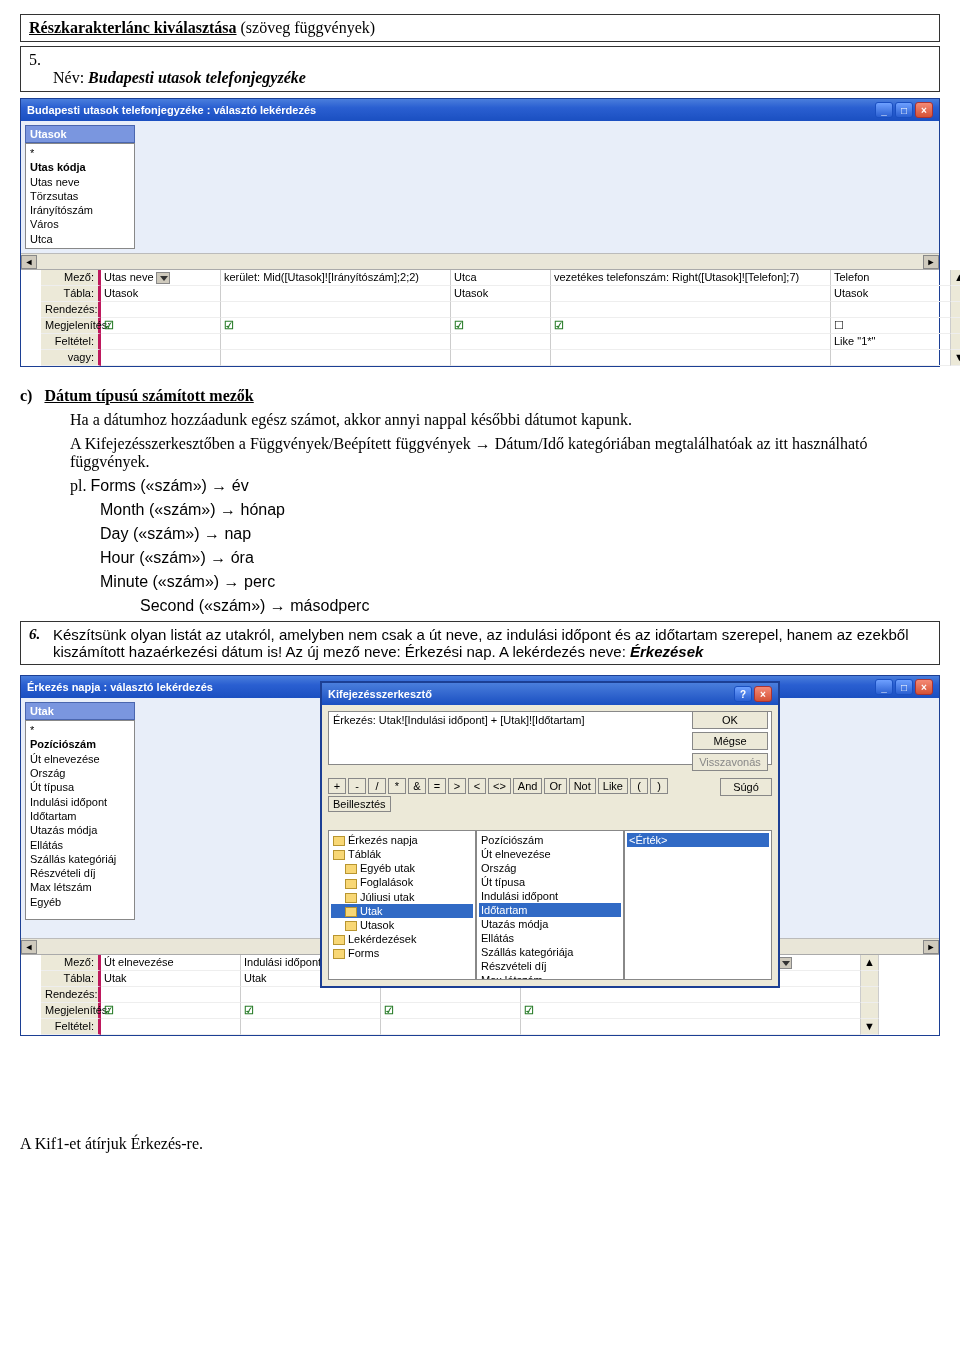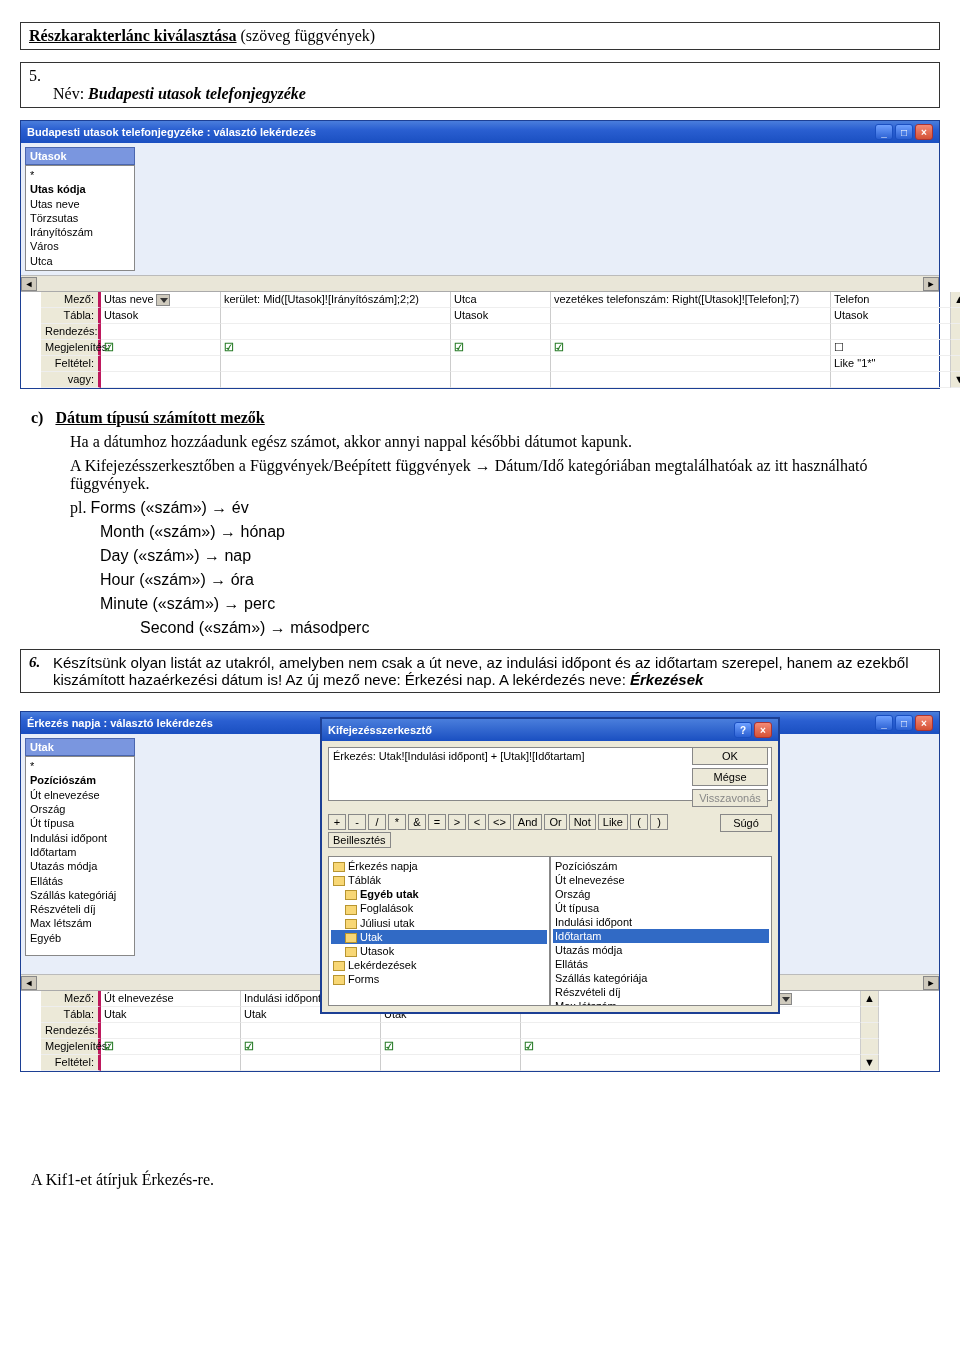--- a/index.html
+++ b/index.html
@@ -10,21 +10,21 @@
     padding: 10px 20px;
     background: #fff;
     width: 960px;
   }
   .underline { text-decoration: underline; }
   .italic { font-style: italic; }
   .bold { font-weight: bold; }
   .box {
     border: 1px solid #333;
     padding: 4px 8px;
-    margin: 12px 0;
+    margin: 4px 0;
   }
   .task-row { display: flex; }
   .task-num { width: 24px; flex-shrink: 0; }
   .task-txt { flex: 1; }
   .indent1 { margin-left: 50px; }
   .indent2 { margin-left: 80px; }
   .sans { font-family: Arial, sans-serif; font-size: 15px; }
 
   
   .win {
@@ -178,21 +178,21 @@
     border: 1px solid #888;
     background: #ece9d8;
     padding: 1px 4px;
     font-size: 11px;
     min-width: 18px;
     text-align: center;
   }
   .threecol {
     display: flex;
     gap: 0;
-    margin-top: 8px;
+    margin-top: 18px;
     height: 150px;
   }
   .threecol .col {
     border: 1px solid #888;
     background: #fff;
     flex: 1;
     overflow: hidden;
     font-size: 11px;
     padding: 2px;
   }
@@ -204,21 +204,21 @@
     background: #f8d775;
     border: 1px solid #b89530;
     margin-right: 3px;
     vertical-align: middle;
   }
   .list-item { padding: 1px 2px; white-space: nowrap; }
 
   .win2-wrap { position: relative; height: 460px; }
   .win2 { position: absolute; left: 0; top: 0; right: 0; }
 
-  p { margin: 6px 11px; }
+  p { margin: 6px 0; }
   .arrow-sym { font-family: Arial; }
 </style>
 </head>
 <body>
 
 <div class="box">
   <span class="bold underline">Részkarakterlánc kiválasztása</span><span> (szöveg függvények)</span>
 </div>
 
 <div class="box">
@@ -438,39 +438,42 @@
           <div class="opbtn">(</div>
           <div class="opbtn">)</div>
           <div class="opbtn">Beillesztés</div>
         </div>
         <div class="wxbtn" style="width:52px;margin-top:4px;">Súgó</div>
       </div>
       <div class="threecol">
         <div class="col">
           <div class="tree-item"><span class="folder-icon"></span><span>Érkezés napja</span></div>
           <div class="tree-item"><span class="folder-icon"></span><span>Táblák</span></div>
-          <div class="tree-item" style="padding-left:14px;font-weight:bold;"><span class="folder-icon"></span><span>Egyéb utak</span></div>
+          <div class="tree-item" style="padding-left:14px;"><span class="folder-icon"></span><span>Egyéb utak</span></div>
           <div class="tree-item" style="padding-left:14px;"><span class="folder-icon"></span><span>Foglalások</span></div>
           <div class="tree-item" style="padding-left:14px;"><span class="folder-icon"></span><span>Júliusi utak</span></div>
           <div class="tree-item sel" style="padding-left:14px;"><span class="folder-icon"></span><span>Utak</span></div>
           <div class="tree-item" style="padding-left:14px;"><span class="folder-icon"></span><span>Utasok</span></div>
           <div class="tree-item"><span class="folder-icon"></span><span>Lekérdezések</span></div>
           <div class="tree-item"><span class="folder-icon"></span><span>Forms</span></div>
         </div>
         <div class="col">
           <div class="list-item">Pozíciószám</div>
           <div class="list-item">Út elnevezése</div>
           <div class="list-item">Ország</div>
           <div class="list-item">Út típusa</div>
           <div class="list-item">Indulási időpont</div>
           <div class="list-item sel">Időtartam</div>
           <div class="list-item">Utazás módja</div>
           <div class="list-item">Ellátás</div>
           <div class="list-item">Szállás kategóriája</div>
           <div class="list-item">Részvételi díj</div>
           <div class="list-item">Max létszám</div>
         </div>
+        <div class="col">
+          <div class="list-item sel">&lt;Érték&gt;</div>
+        </div>
       </div>
     </div>
   </div>
 </div>
 
 <p>A Kif1-et átírjuk Érkezés-re.</p>
 
 </body></html>

